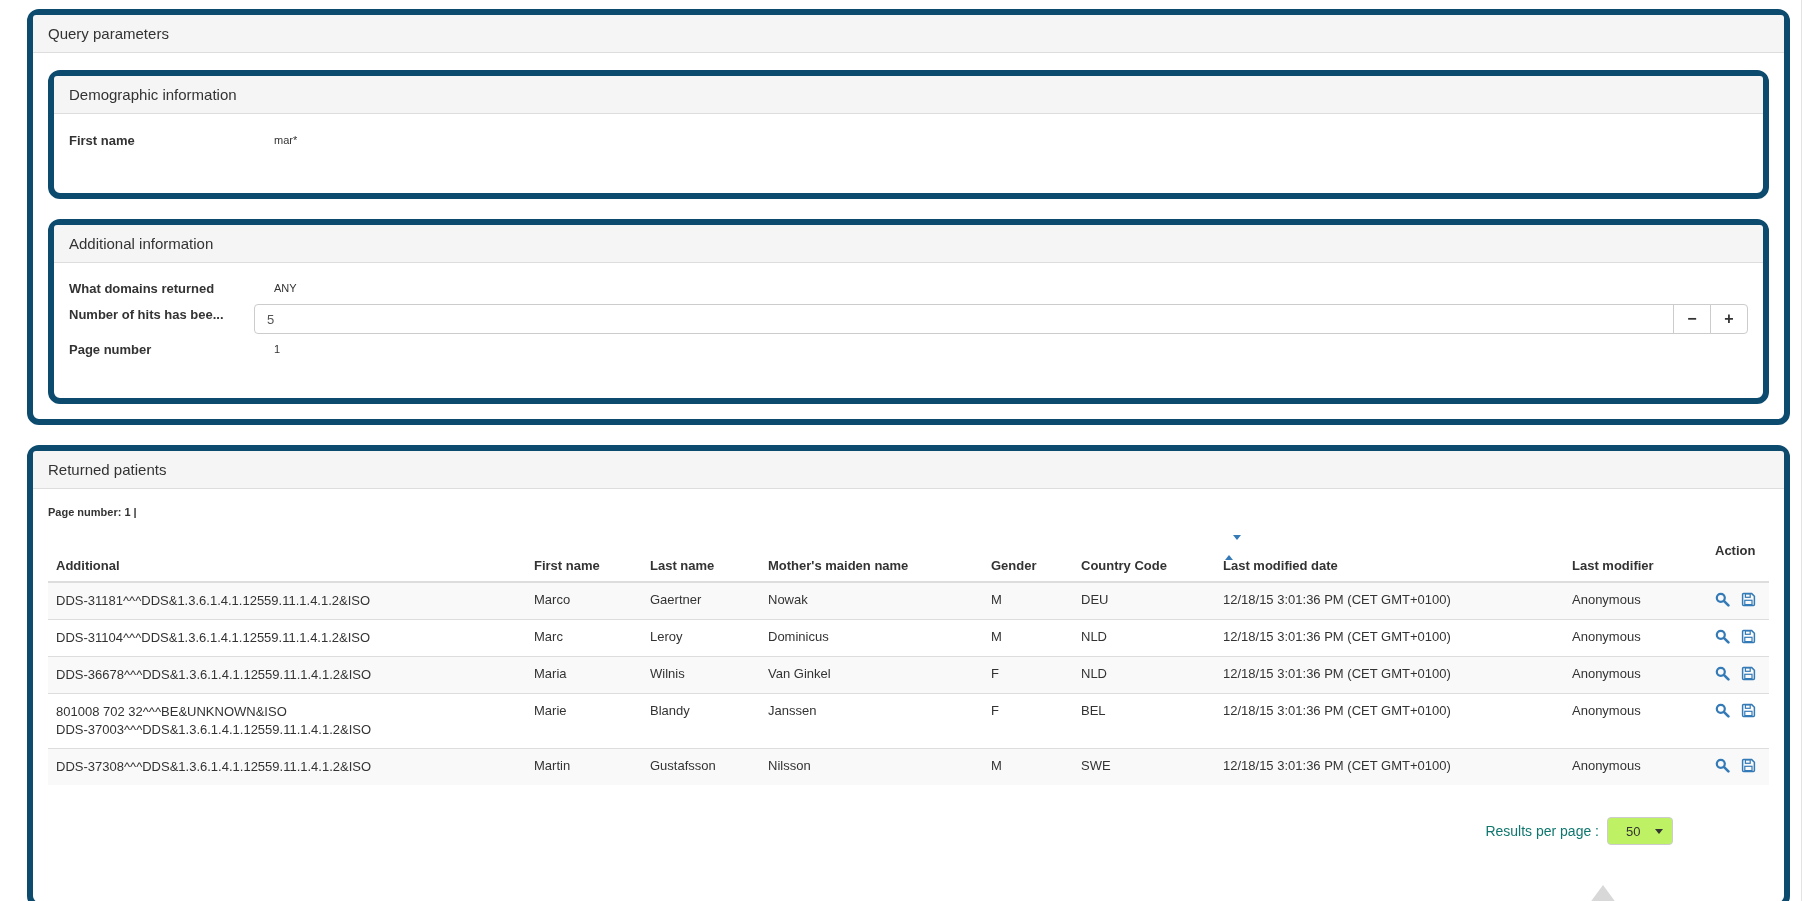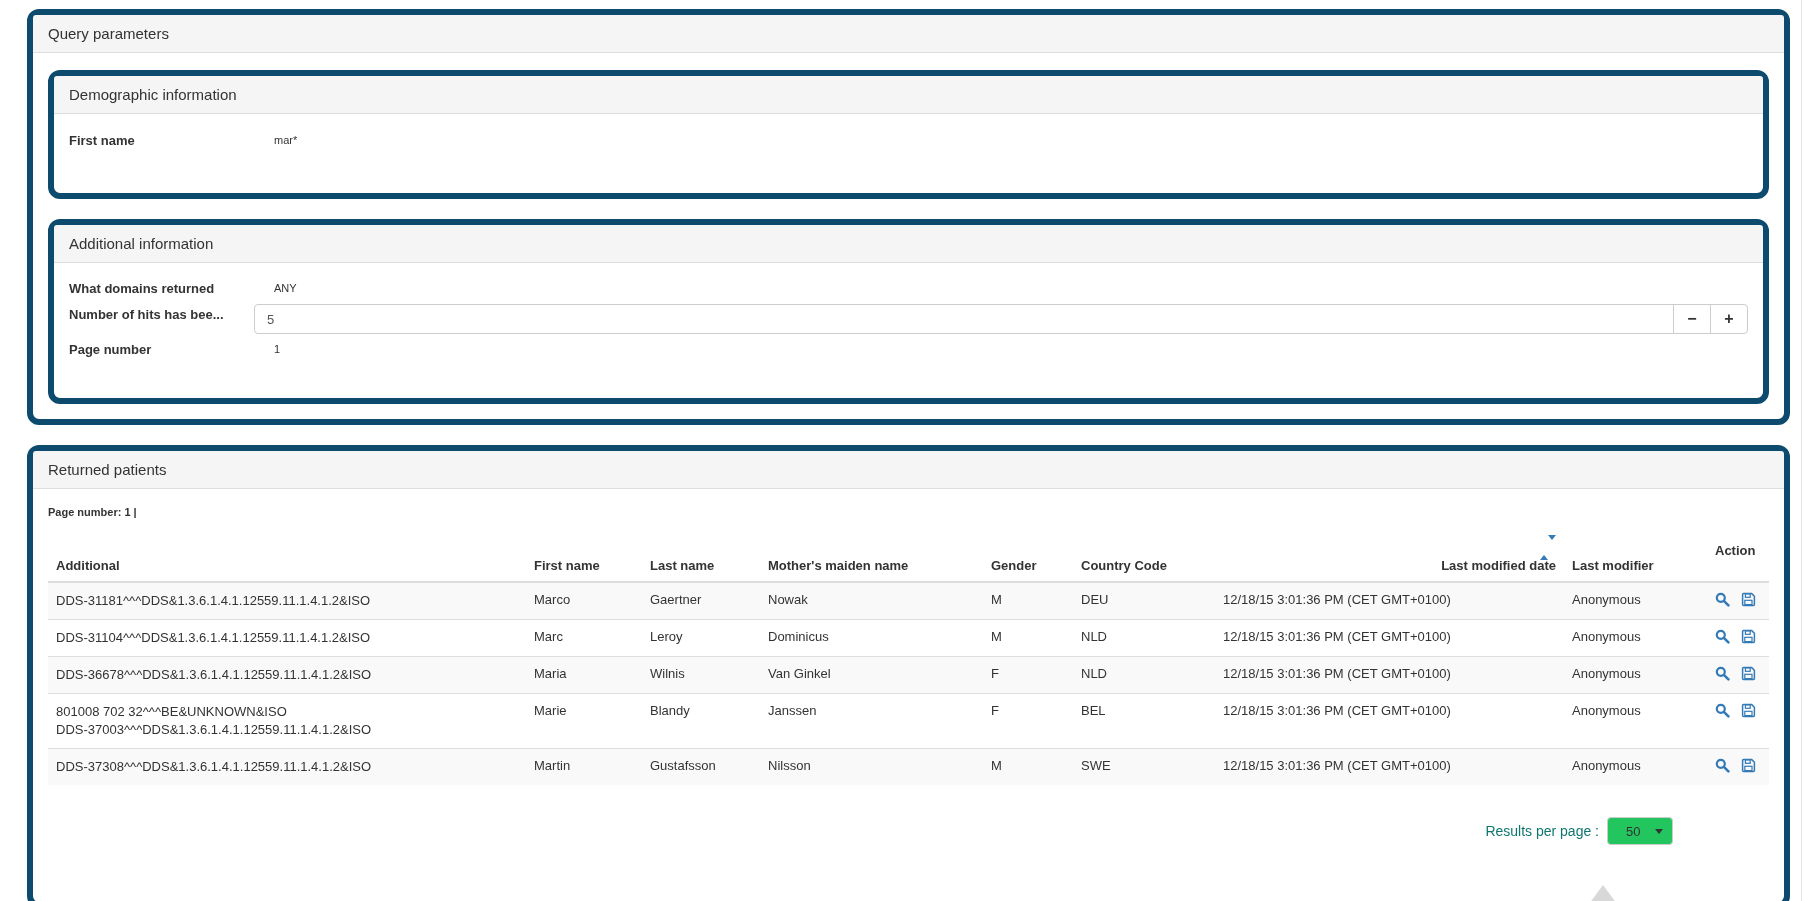--- a/index.html
+++ b/index.html
@@ -99,41 +99,41 @@
     padding: 9px 8px;
     border-top: 1px solid #ddd;
     vertical-align: top;
   }
   table.results tbody tr:nth-child(odd) { background: #f9f9f9; }
   .td-identifiers div { line-height: 18px; }
 
   .sort-icon { display: inline-flex; flex-direction: column; align-items: center; margin: 0 0 3px 2px; cursor: pointer; }
   .sort-icon .tri-up { width: 0; height: 0; border-left: 4px solid transparent; border-right: 4px solid transparent; border-bottom: 5px solid #337ab7; margin-bottom: 2px; }
   .sort-icon .tri-down { width: 0; height: 0; border-left: 4px solid transparent; border-right: 4px solid transparent; border-top: 5px solid #337ab7; }
-  .th-stack { display: block; text-align: right; }
+  .th-stack { display: block; }
 
   .td-action { white-space: nowrap; }
   .action-icon { display: inline-block; vertical-align: middle; cursor: pointer; }
   .action-icon + .action-icon { margin-left: 7px; }
 
   
   .results-per-page {
     display: flex;
     justify-content: flex-end;
     align-items: center;
     margin-top: 32px;
     margin-right: 96px;
     padding-bottom: 42px;
   }
   .rpp-label { font-size: 14px; color: #0f766e; margin-right: 8px; }
   .rpp-select {
     width: 66px; height: 28px;
     border: 1px solid #ccc;
     border-radius: 4px;
-    background: #22c55e;
+    background: #bef264;
     display: flex;
     align-items: center;
     justify-content: space-between;
     padding: 0 9px 0 18px;
     font-size: 13px;
     color: #333;
     cursor: pointer;
   }
   .rpp-caret { width: 0; height: 0; border-left: 4px solid transparent; border-right: 4px solid transparent; border-top: 5px solid #333; }
 

